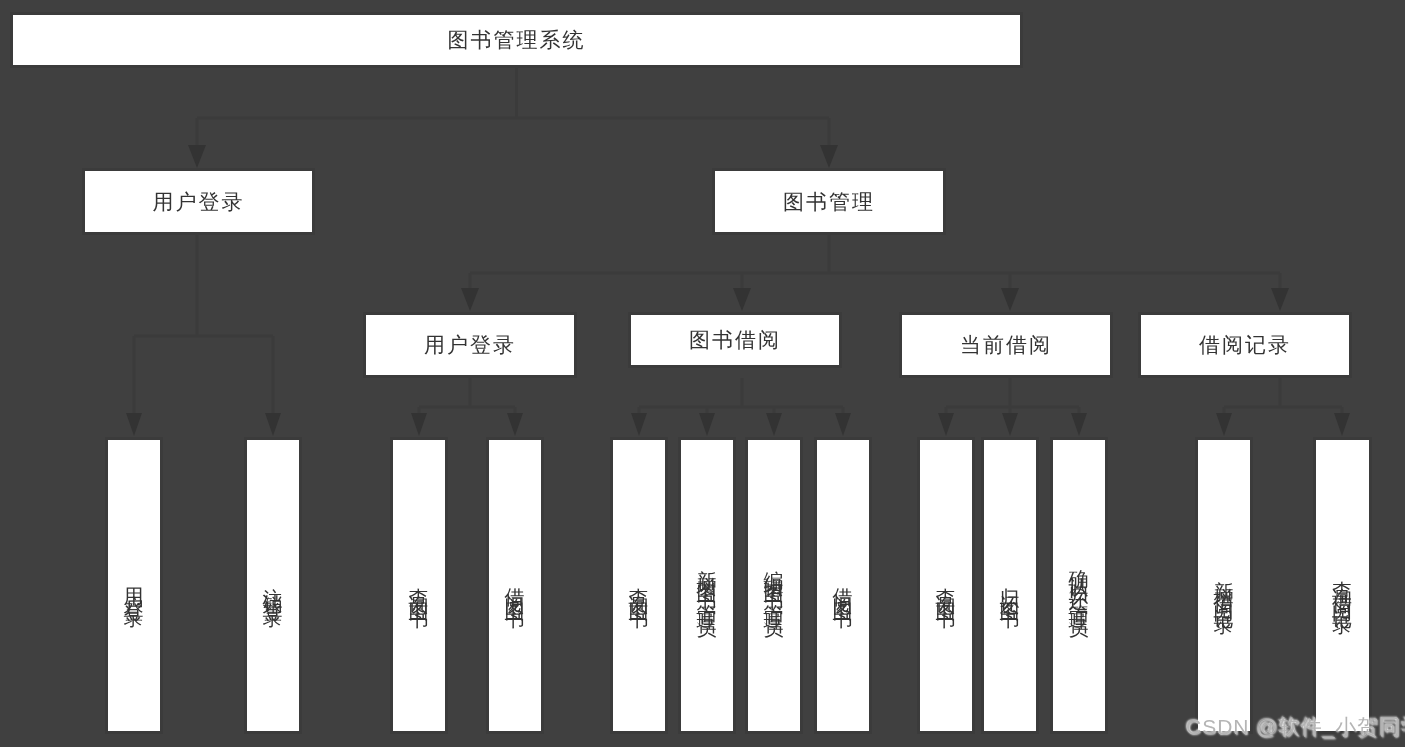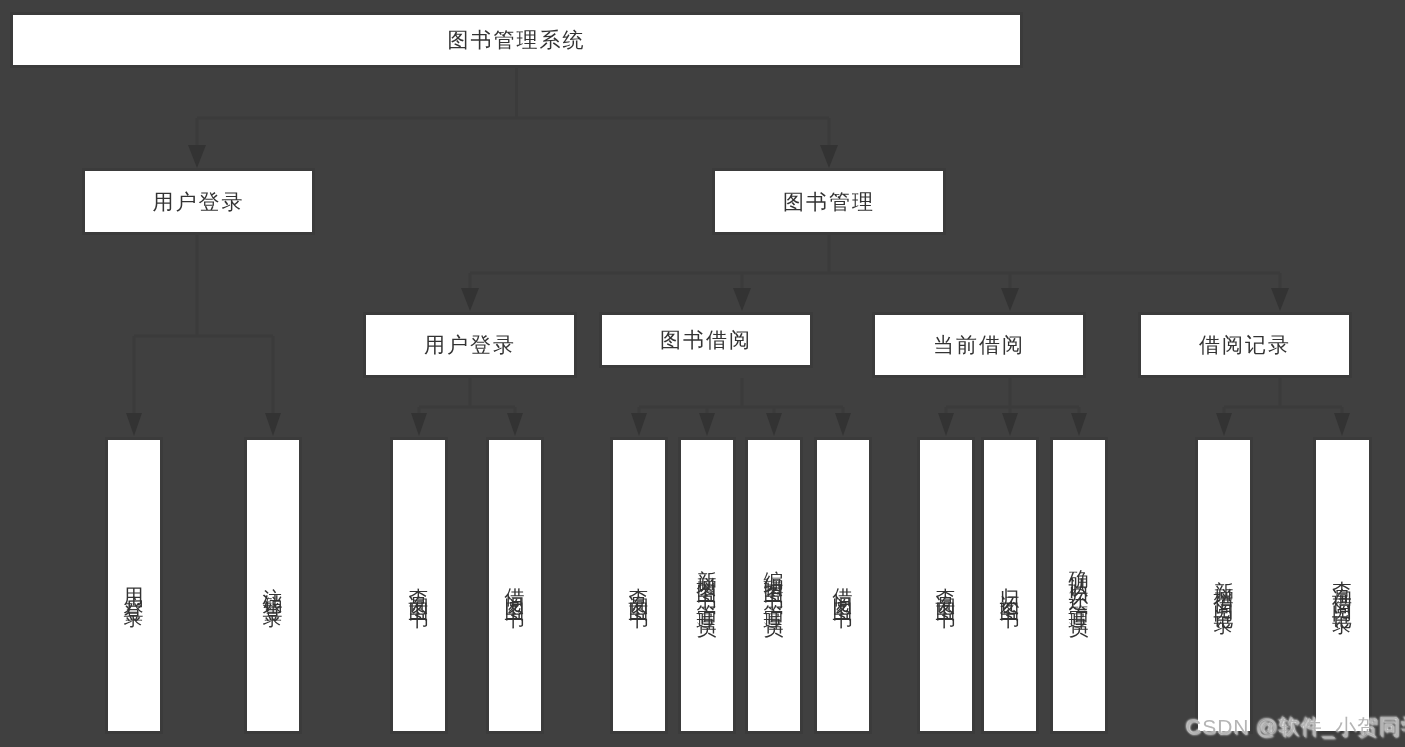--- a/index.html
+++ b/index.html
@@ -100,24 +100,24 @@
   <div class="node h" style="left:82px;top:168px;width:233px;height:67px">
     <span>用户登录</span>
   </div>
   <div class="node h" style="left:712px;top:168px;width:234px;height:67px">
     <span>图书管理</span>
   </div>
 
   <div class="node h" style="left:363px;top:312px;width:214px;height:66px">
     <span>用户登录</span>
   </div>
-  <div class="node h" style="left:599px;top:312px;width:214px;height:56px">
+  <div class="node h" style="left:628px;top:312px;width:214px;height:56px">
     <span>图书借阅</span>
   </div>
-  <div class="node h" style="left:872px;top:312px;width:214px;height:66px">
+  <div class="node h" style="left:899px;top:312px;width:214px;height:66px">
     <span>当前借阅</span>
   </div>
   <div class="node h" style="left:1138px;top:312px;width:214px;height:66px">
     <span>借阅记录</span>
   </div>
 
   <div class="node v" style="left:105px;top:437px;width:58px;height:297px">
     <span>用户登录</span>
   </div>
   <div class="node v" style="left:244px;top:437px;width:58px;height:297px">

